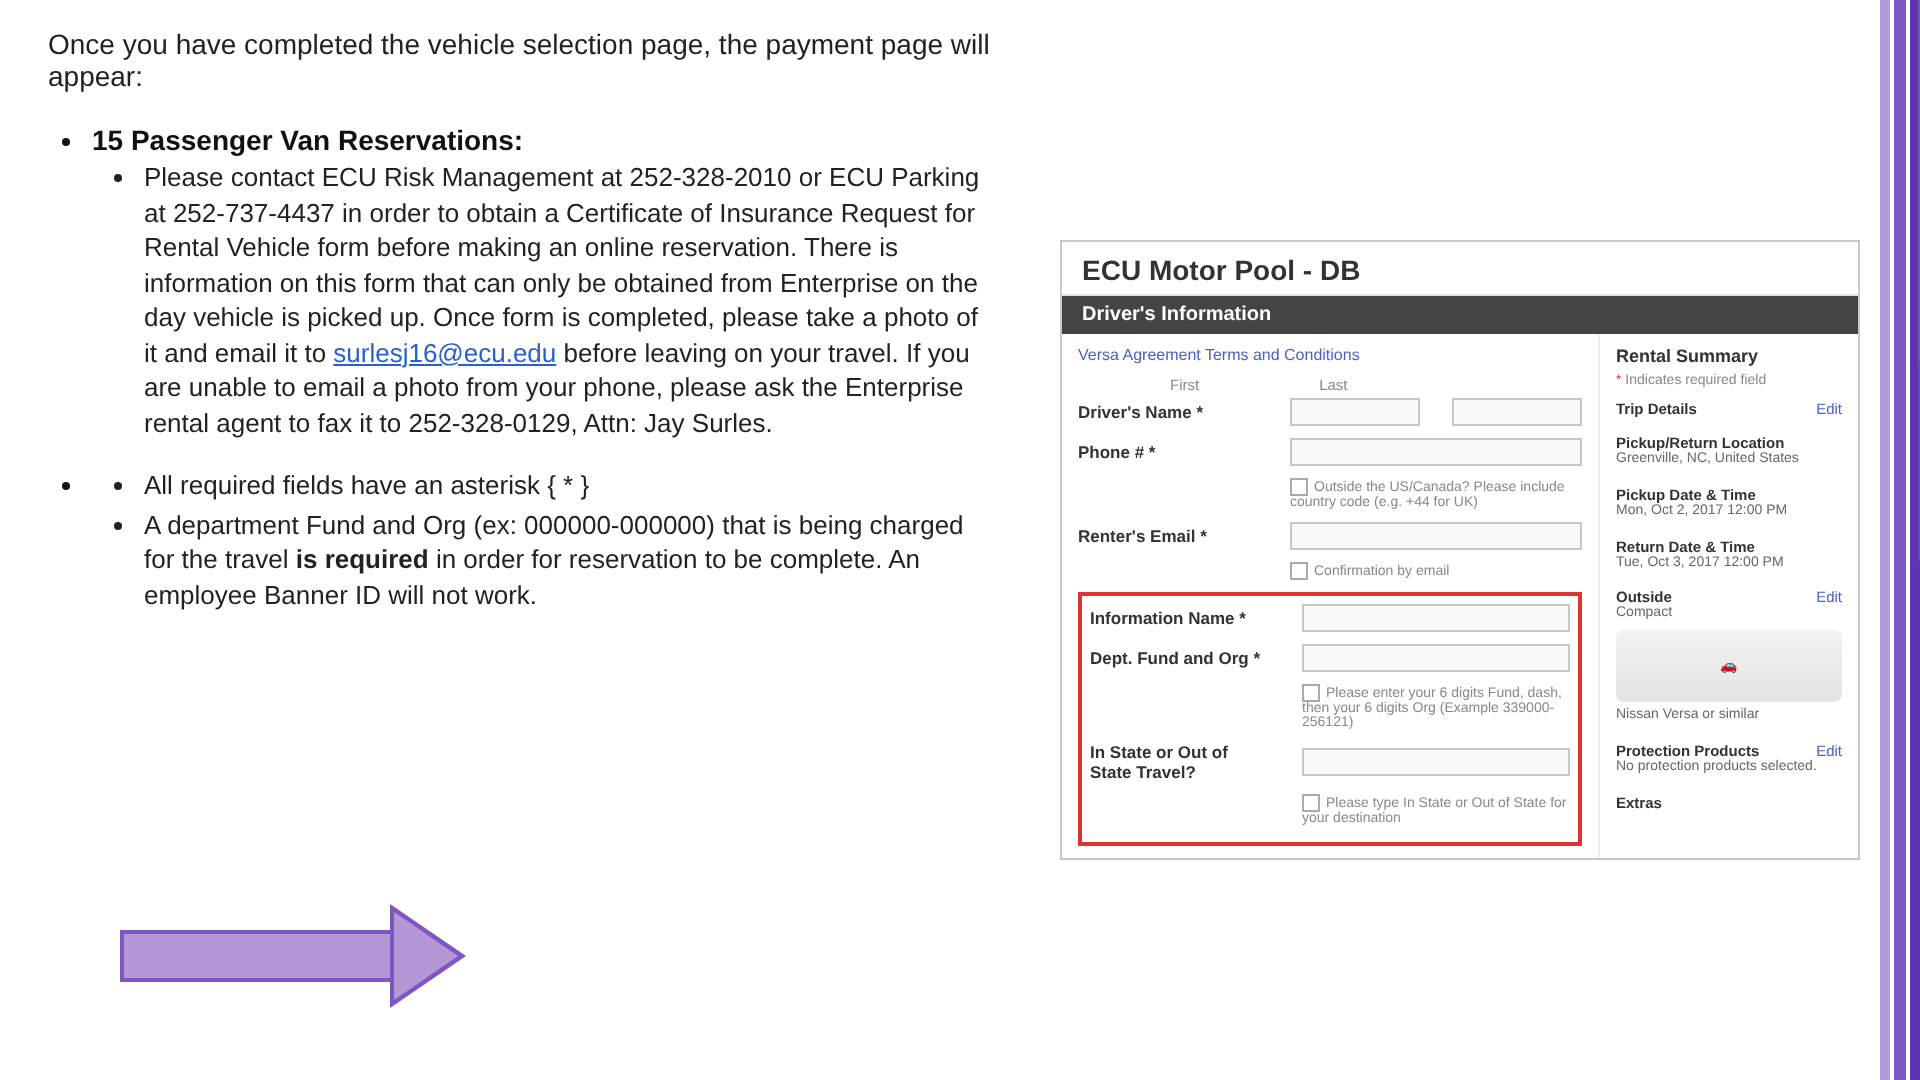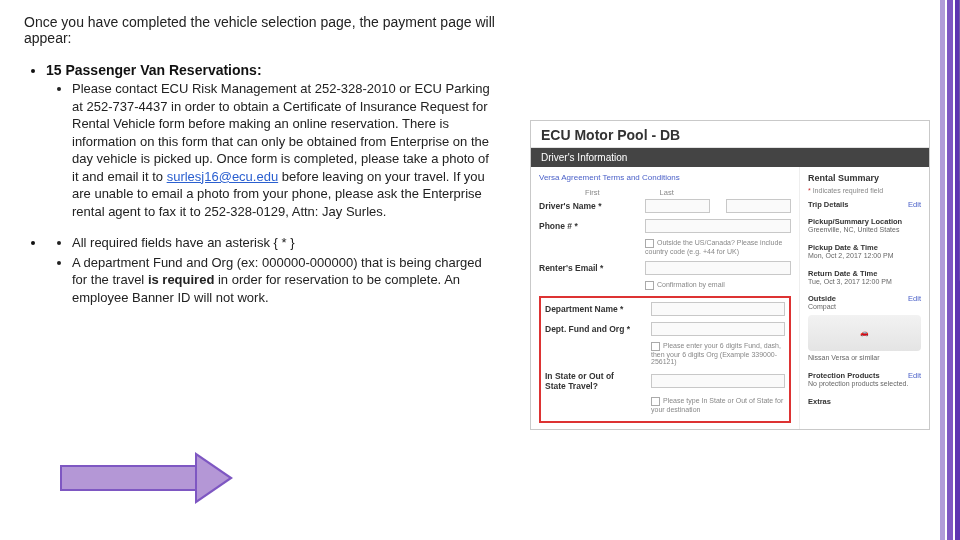--- a/index.html
+++ b/index.html
@@ -89,21 +89,21 @@
     color: #555;
     background: #fff;
   }
   .form-card .title {
     font-size: 14px; font-weight: 700;
     padding: 6px 10px 4px; color: #333;
     border-bottom: 1px solid #e2e2e2;
   }
   .form-card .bar {
     background: #444; color: #fff;
-    font-size: 10px; font-weight: 400;
+    font-size: 10px; font-weight: 700;
     padding: 4px 10px;
   }
   .form-body { display: flex; }
   .form-left { flex: 1; padding: 6px 8px; }
   .terms { color: #4a60c8; font-size: 8px; margin-bottom: 6px; }
   .row { display: flex; align-items: center; margin-bottom: 6px; gap: 16px; }
   .row .lbl { width: 90px; font-weight: 700; color: #333; font-size: 8.5px; }
   .row .fld { flex: 1; height: 14px; background: #fafafa; border: 1px solid #c8c8c8; }
   .row .hint { font-size: 7px; color: #888; flex: 1; }
   .chk { width: 9px; height: 9px; border: 1px solid #aaa; display: inline-block; margin-right: 3px; vertical-align: middle; }
@@ -191,21 +191,21 @@
           <div class="lbl">Renter's Email *</div>
           <div class="fld"></div>
         </div>
         <div class="row">
           <div class="lbl"></div>
           <div class="hint"><span class="chk"></span><span>Confirmation by email</span></div>
         </div>
 
         <div class="redbox">
           <div class="row">
-            <div class="lbl">Department Name *</div>
+            <div class="lbl">Information Name *</div>
             <div class="fld"></div>
           </div>
           <div class="row">
             <div class="lbl">Dept. Fund and Org *</div>
             <div class="fld"></div>
           </div>
           <div class="row">
             <div class="lbl"></div>
             <div class="hint"><span class="chk"></span><span>Please enter your 6 digits Fund, dash, then your 6 digits Org (Example 339000-256121)</span></div>
           </div>
@@ -225,21 +225,21 @@
         <div class="req"><span class="ast">* </span><span>Indicates required field</span></div>
 
         <div class="sec">
           <div class="h">
               <span>Trip Details</span>
               <span class="edit">Edit</span>
             </div>
         </div>
         <div class="sec">
           <div class="h">
-              <span>Pickup/Summary Location</span>
+              <span>Pickup/Return Location</span>
             </div>
           <div class="v">Greenville, NC, United States</div>
         </div>
         <div class="sec">
           <div class="h">
               <span>Pickup Date &amp; Time</span>
             </div>
           <div class="v">Mon, Oct 2, 2017 12:00 PM</div>
         </div>
         <div class="sec">

